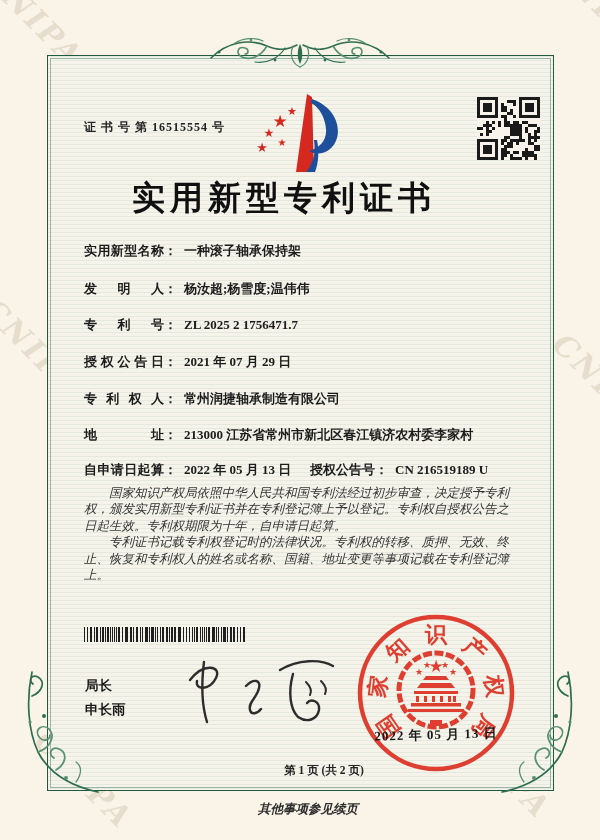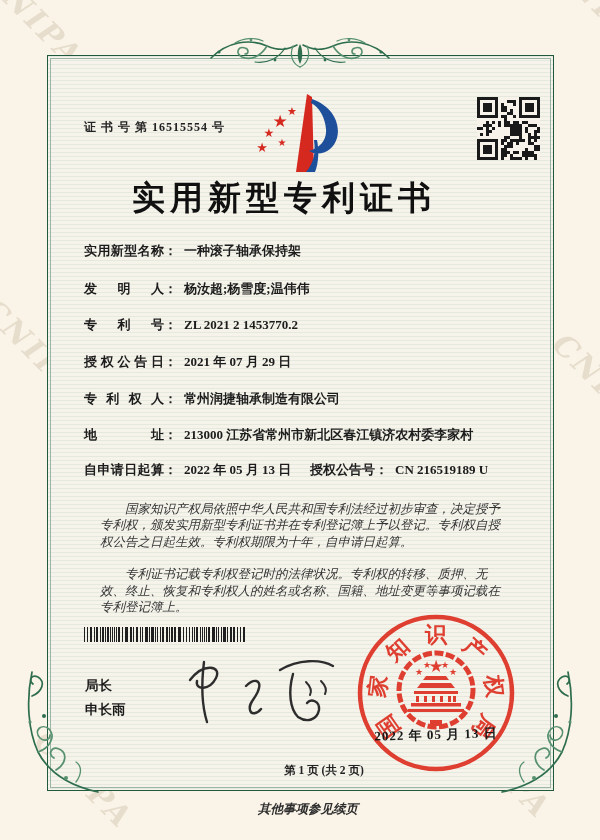--- a/index.html
+++ b/index.html
@@ -17,21 +17,21 @@
   .cert-no{position:absolute;left:84px;top:94px;font-size:12px;font-weight:600;
            letter-spacing:1px;color:#232323;z-index:4;margin-top:25px;}
   .title{position:absolute;left:0;top:176px;width:568px;text-align:center;font-size:33px;
          font-weight:700;letter-spacing:5px;color:#101010;z-index:4;}
   .row{position:absolute;left:84px;width:450px;font-size:13px;font-weight:600;color:#1c1c1c;
        white-space:nowrap;z-index:4;}
   .lbl{display:inline-block;width:80px;text-align:justify;text-align-last:justify;vertical-align:bottom;}
   .colon{margin-right:7px;}
   .grp2{position:absolute;left:226px;top:0;}
   .paras{position:absolute;left:84px;top:485px;width:436px;z-index:4;}
-  .paras p{margin:16px;text-indent:2em;font-size:12.5px;line-height:16.4px;font-style:italic;
+  .paras p{margin:0;text-indent:2em;font-size:12.5px;line-height:16.4px;font-style:italic;
            font-weight:500;color:#343434;}
   .barcode{position:absolute;left:84px;top:627px;z-index:4;}
   .director{position:absolute;left:85px;top:674px;font-family:"Liberation Sans","DejaVu Sans",sans-serif;
             font-size:13.5px;font-weight:700;color:#1a1a1a;line-height:24px;z-index:5;}
   .sig{position:absolute;left:180px;top:648px;z-index:5;}
   .seal{position:absolute;left:351px;top:608px;z-index:5;opacity:.94;}
   .seal-date{position:absolute;left:360px;top:726px;width:152px;text-align:center;font-size:13px;
              font-weight:700;color:#191919;letter-spacing:1px;z-index:6;transform:rotate(-1.5deg);}
   .page-num{position:absolute;left:0;top:763px;width:600px;text-align:center;font-size:11.5px;
             font-weight:600;color:#232323;z-index:4;padding-left:24px;}
@@ -249,21 +249,21 @@
 
   <div class="title">实用新型专利证书</div>
 
   <div class="row" style="top:242px">
     <span class="lbl">实用新型名称</span><span class="colon">：</span><span class="val">一种滚子轴承保持架</span>
   </div>
   <div class="row" style="top:280px">
     <span class="lbl">发明人</span><span class="colon">：</span><span class="val">杨汝超;杨雪度;温伟伟</span>
   </div>
   <div class="row" style="top:316px">
-    <span class="lbl">专利号</span><span class="colon">：</span><span class="val">ZL 2021 2 1453770.2</span>
+    <span class="lbl">专利号</span><span class="colon">：</span><span class="val">ZL 2025 2 1756471.7</span>
   </div>
   <div class="row" style="top:353px">
     <span class="lbl">授权公告日</span><span class="colon">：</span><span class="val">2021 年 07 月 29 日</span>
   </div>
   <div class="row" style="top:390px">
     <span class="lbl">专利权人</span><span class="colon">：</span><span class="val">常州润捷轴承制造有限公司</span>
   </div>
   <div class="row" style="top:426px">
     <span class="lbl">地址</span><span class="colon">：</span><span class="val">213000 江苏省常州市新北区春江镇济农村委李家村</span>
   </div>

